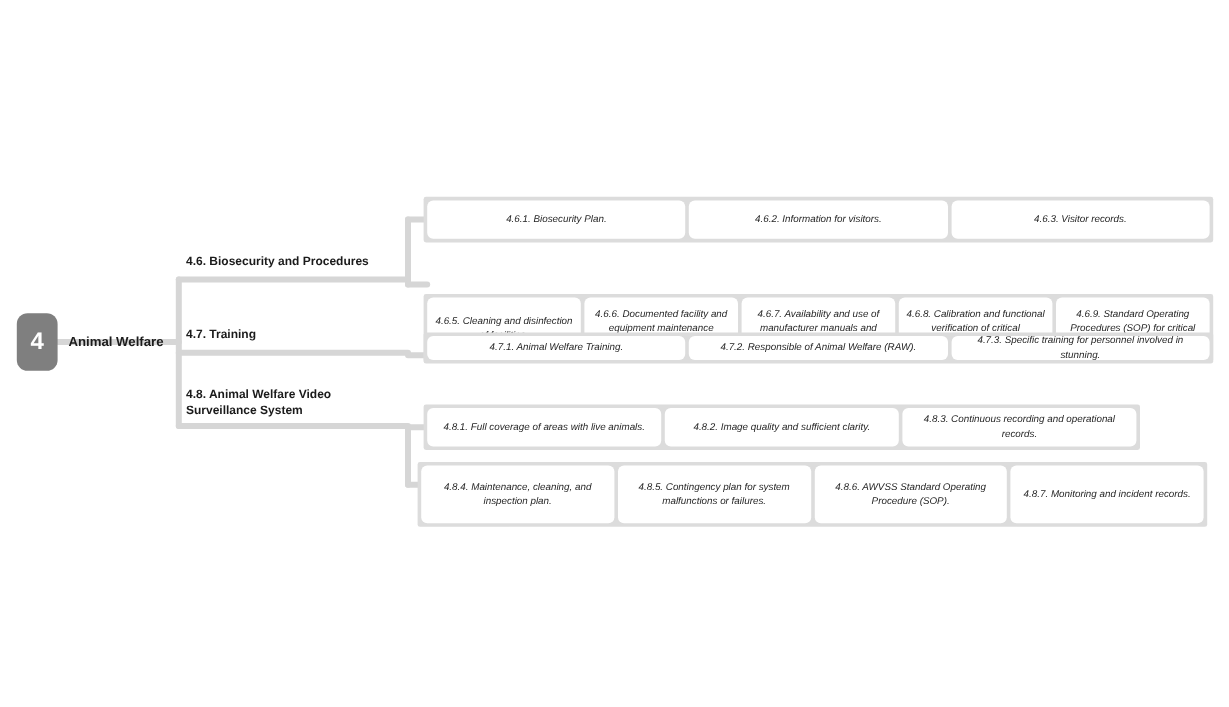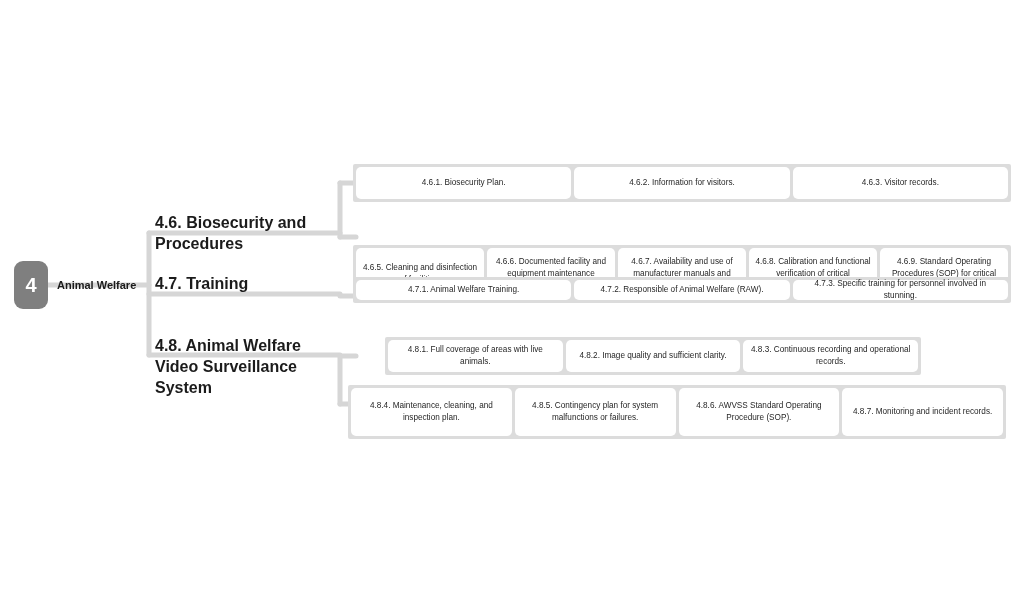--- a/index.html
+++ b/index.html
@@ -56,38 +56,39 @@
     margin-left: 9px;
     font-size: 11px;
     font-weight: bold;
     color: #1b1b1b;
     white-space: nowrap;
   }
 
   
   .l2-node {
     position: absolute;
-    font-size: 16px;
+    font-size: 10px;
     font-weight: bold;
     color: #1b1b1b;
     line-height: 1.32;
   }
   #l2-46 { left: 155px; top: 212px; width: 180px; }
   #l2-47 { left: 155px; top: 273px; width: 180px; }
-  #l2-48 { left: 155px; top: 323px; width: 150px; margin-top: 12px; }
+  #l2-48 { left: 155px; top: 323px; width: 150px; }
 
   
   .leaf-group {
     position: absolute;
     background: #dcdcdc;
     border-radius: 2px;
     padding: 3px;
     box-sizing: border-box;
     display: flex;
     gap: 3px;
+    font-style: italic;
   }
   .leaf-box {
     background: #ffffff;
     border-radius: 5px;
     display: flex;
     align-items: center;
     justify-content: center;
     text-align: center;
     font-size: 8.2px;
     line-height: 1.42;
@@ -95,21 +96,21 @@
     padding: 3px 6px;
     box-sizing: border-box;
     flex: 1 1 0;
     min-width: 0;
   }
 
   
   #grp-46-r1 { left: 353px; top: 164px; width: 658px; height: 38px; }
   #grp-46-r2 { left: 353px; top: 209px; width: 658px; height: 57px; margin-top: 36px; }
   #grp-47-r1 { left: 353px; top: 277px; width: 658px; height: 26px; }
-  #grp-48-r1 { left: 353px; top: 337px; width: 536px; height: 38px; margin-left: 32px; }
+  #grp-48-r1 { left: 353px; top: 337px; width: 597px; height: 38px; }
   #grp-48-r2 { left: 348px; top: 385px; width: 658px; height: 54px; }
 </style>
 </head>
 <body>
 
 <div id="canvas">
 
   <svg class="connectors" viewBox="0 0 1024 589" xmlns="http://www.w3.org/2000/svg">
     <g fill="none" stroke="#d6d6d6" stroke-width="5" stroke-linecap="round" stroke-linejoin="round">
 

